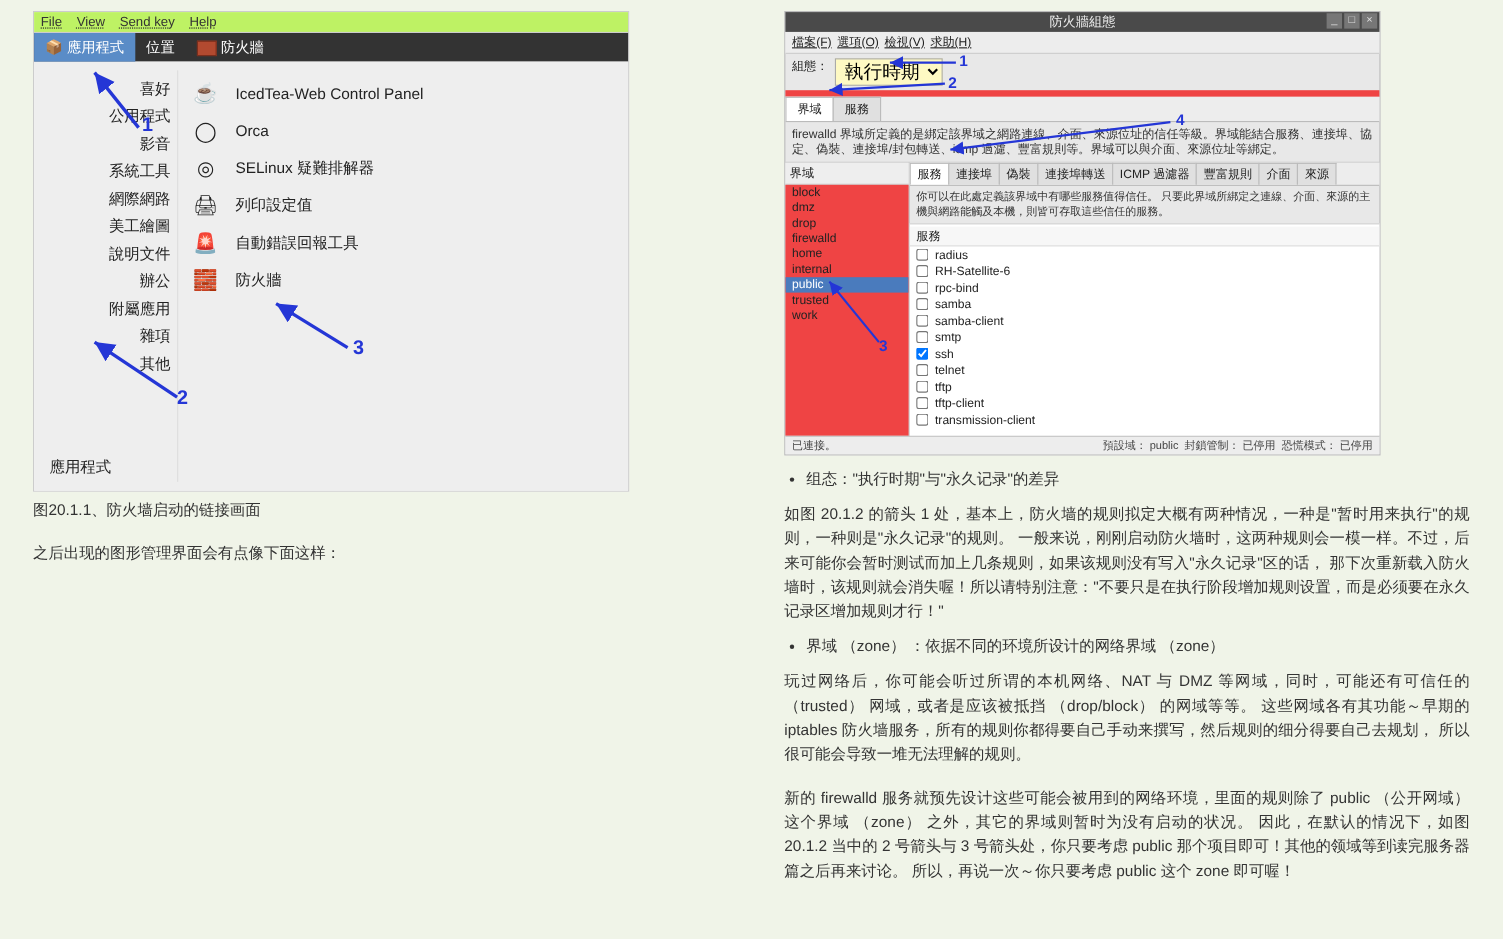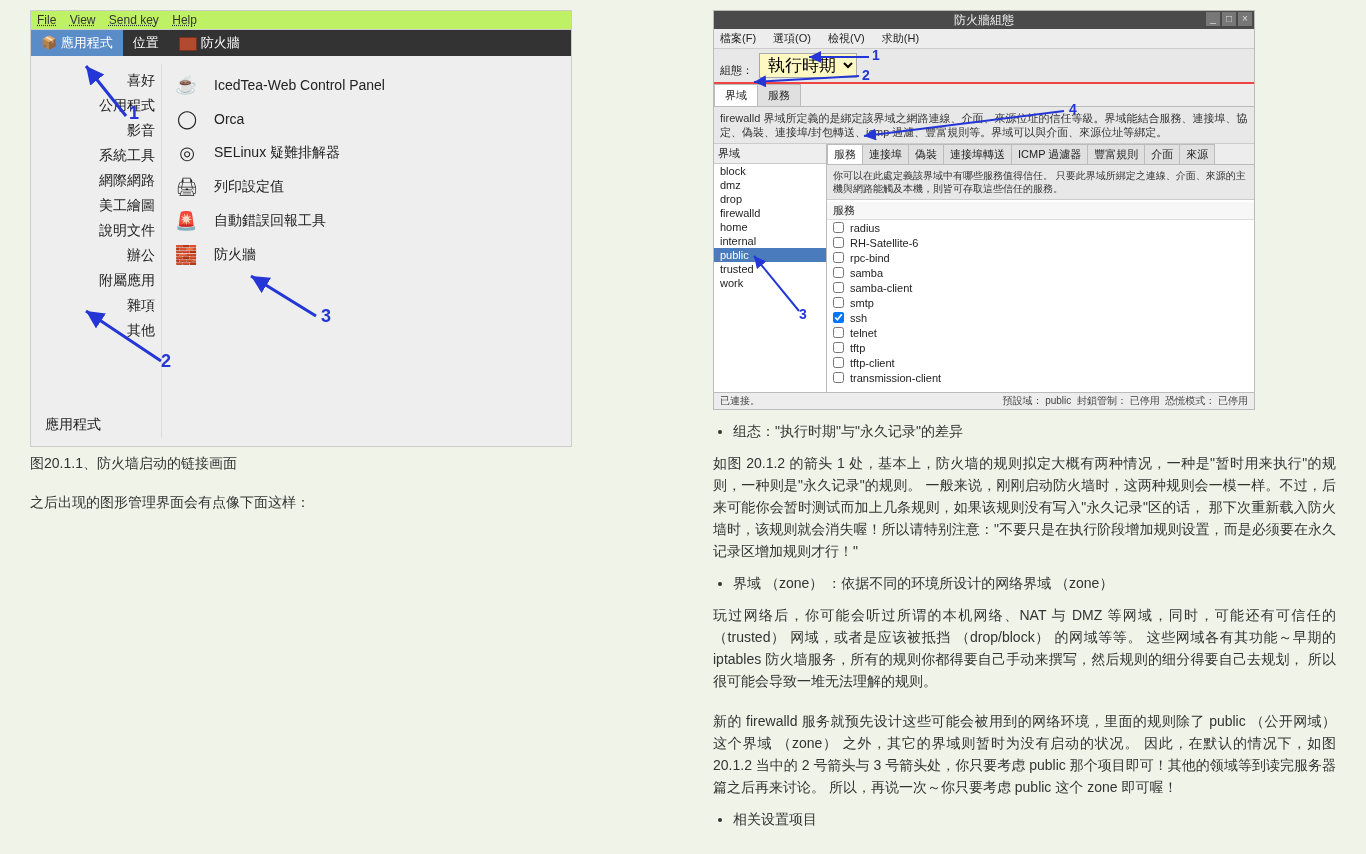--- a/index.html
+++ b/index.html
@@ -116,24 +116,24 @@
   }
   .shot2-title .winbtns span {
     width: 14px; height: 14px; background: #777; color: #ddd;
     display: inline-flex; align-items: center; justify-content: center;
     font-size: 10px;
   }
   .shot2-menu {
     background: #ededed; padding: 2px 6px; font-size: 11px;
     border-bottom: 1px solid #ccc;
   }
-  .shot2-menu span { margin-right: 14px; }
+  .shot2-menu span { margin-right: 2px; text-decoration: underline; }
   .shot2-config {
-    padding: 4px 6px; display: flex; align-items: flex-end; gap: 6px;
-    border-bottom: 2px solid #ef4444;
+    padding: 4px 6px; display: flex; align-items: flex-start; gap: 6px;
+    border-bottom: 6px solid #ef4444;
   }
   .shot2-config select {
     font-size: 17px; border: 1px solid #aaa; background: #fef9c3; padding: 1px 4px;
   }
   .shot2-tabs1 {
     display: flex; border-bottom: 1px solid #bbb; background: #ededed;
     font-size: 11px;
   }
   .shot2-tabs1 .t {
     padding: 3px 10px; border: 1px solid #bbb; border-bottom: none;
@@ -149,21 +149,21 @@
   }
   .shot2-zones {
     width: 112px; border-right: 1px solid #bbb;
     display: flex; flex-direction: column;
   }
   .shot2-zones .hdr {
     font-size: 11px; padding: 2px 4px; border-bottom: 1px solid #ccc;
     background: #eee;
   }
   .shot2-zones .zlist {
-    flex:1; background: #ffffff; overflow: hidden;
+    flex:1; background: #ef4444; overflow: hidden;
   }
   .shot2-zones .z {
     padding: 1px 6px; font-size: 11px;
   }
   .shot2-zones .z.sel { background: #4a7bbd; color: #fff; }
   .shot2-right {
     flex: 1; display: flex; flex-direction: column;
   }
   .shot2-tabs2 {
     display: flex; font-size: 11px; border-bottom: 1px solid #bbb;
@@ -428,17 +428,14 @@
 
     <ul class="bullet">
         <li>组态："执行时期"与"永久记录"的差异</li>
       </ul>
     <div class="para" style="margin-top:0">如图 20.1.2 的箭头 1 处，基本上，防火墙的规则拟定大概有两种情况，一种是"暂时用来执行"的规则，一种则是"永久记录"的规则。 一般来说，刚刚启动防火墙时，这两种规则会一模一样。不过，后来可能你会暂时测试而加上几条规则，如果该规则没有写入"永久记录"区的话， 那下次重新载入防火墙时，该规则就会消失喔！所以请特别注意："不要只是在执行阶段增加规则设置，而是必须要在永久记录区增加规则才行！"</div>
     <ul class="bullet">
         <li>界域 （zone） ：依据不同的环境所设计的网络界域 （zone）</li>
       </ul>
     <div class="para" style="margin-top:0">玩过网络后，你可能会听过所谓的本机网络、NAT 与 DMZ 等网域，同时，可能还有可信任的 （trusted） 网域，或者是应该被抵挡 （drop/block） 的网域等等。 这些网域各有其功能～早期的 iptables 防火墙服务，所有的规则你都得要自己手动来撰写，然后规则的细分得要自己去规划， 所以很可能会导致一堆无法理解的规则。</div>
     <div class="para">新的 firewalld 服务就预先设计这些可能会被用到的网络环境，里面的规则除了 public （公开网域） 这个界域 （zone） 之外，其它的界域则暂时为没有启动的状况。 因此，在默认的情况下，如图 20.1.2 当中的 2 号箭头与 3 号箭头处，你只要考虑 public 那个项目即可！其他的领域等到读完服务器篇之后再来讨论。 所以，再说一次～你只要考虑 public 这个 zone 即可喔！</div>
-    <ul class="bullet">
-        <li>相关设置项目</li>
-      </ul>
   </div>
 </div>
 
 </body></html>

